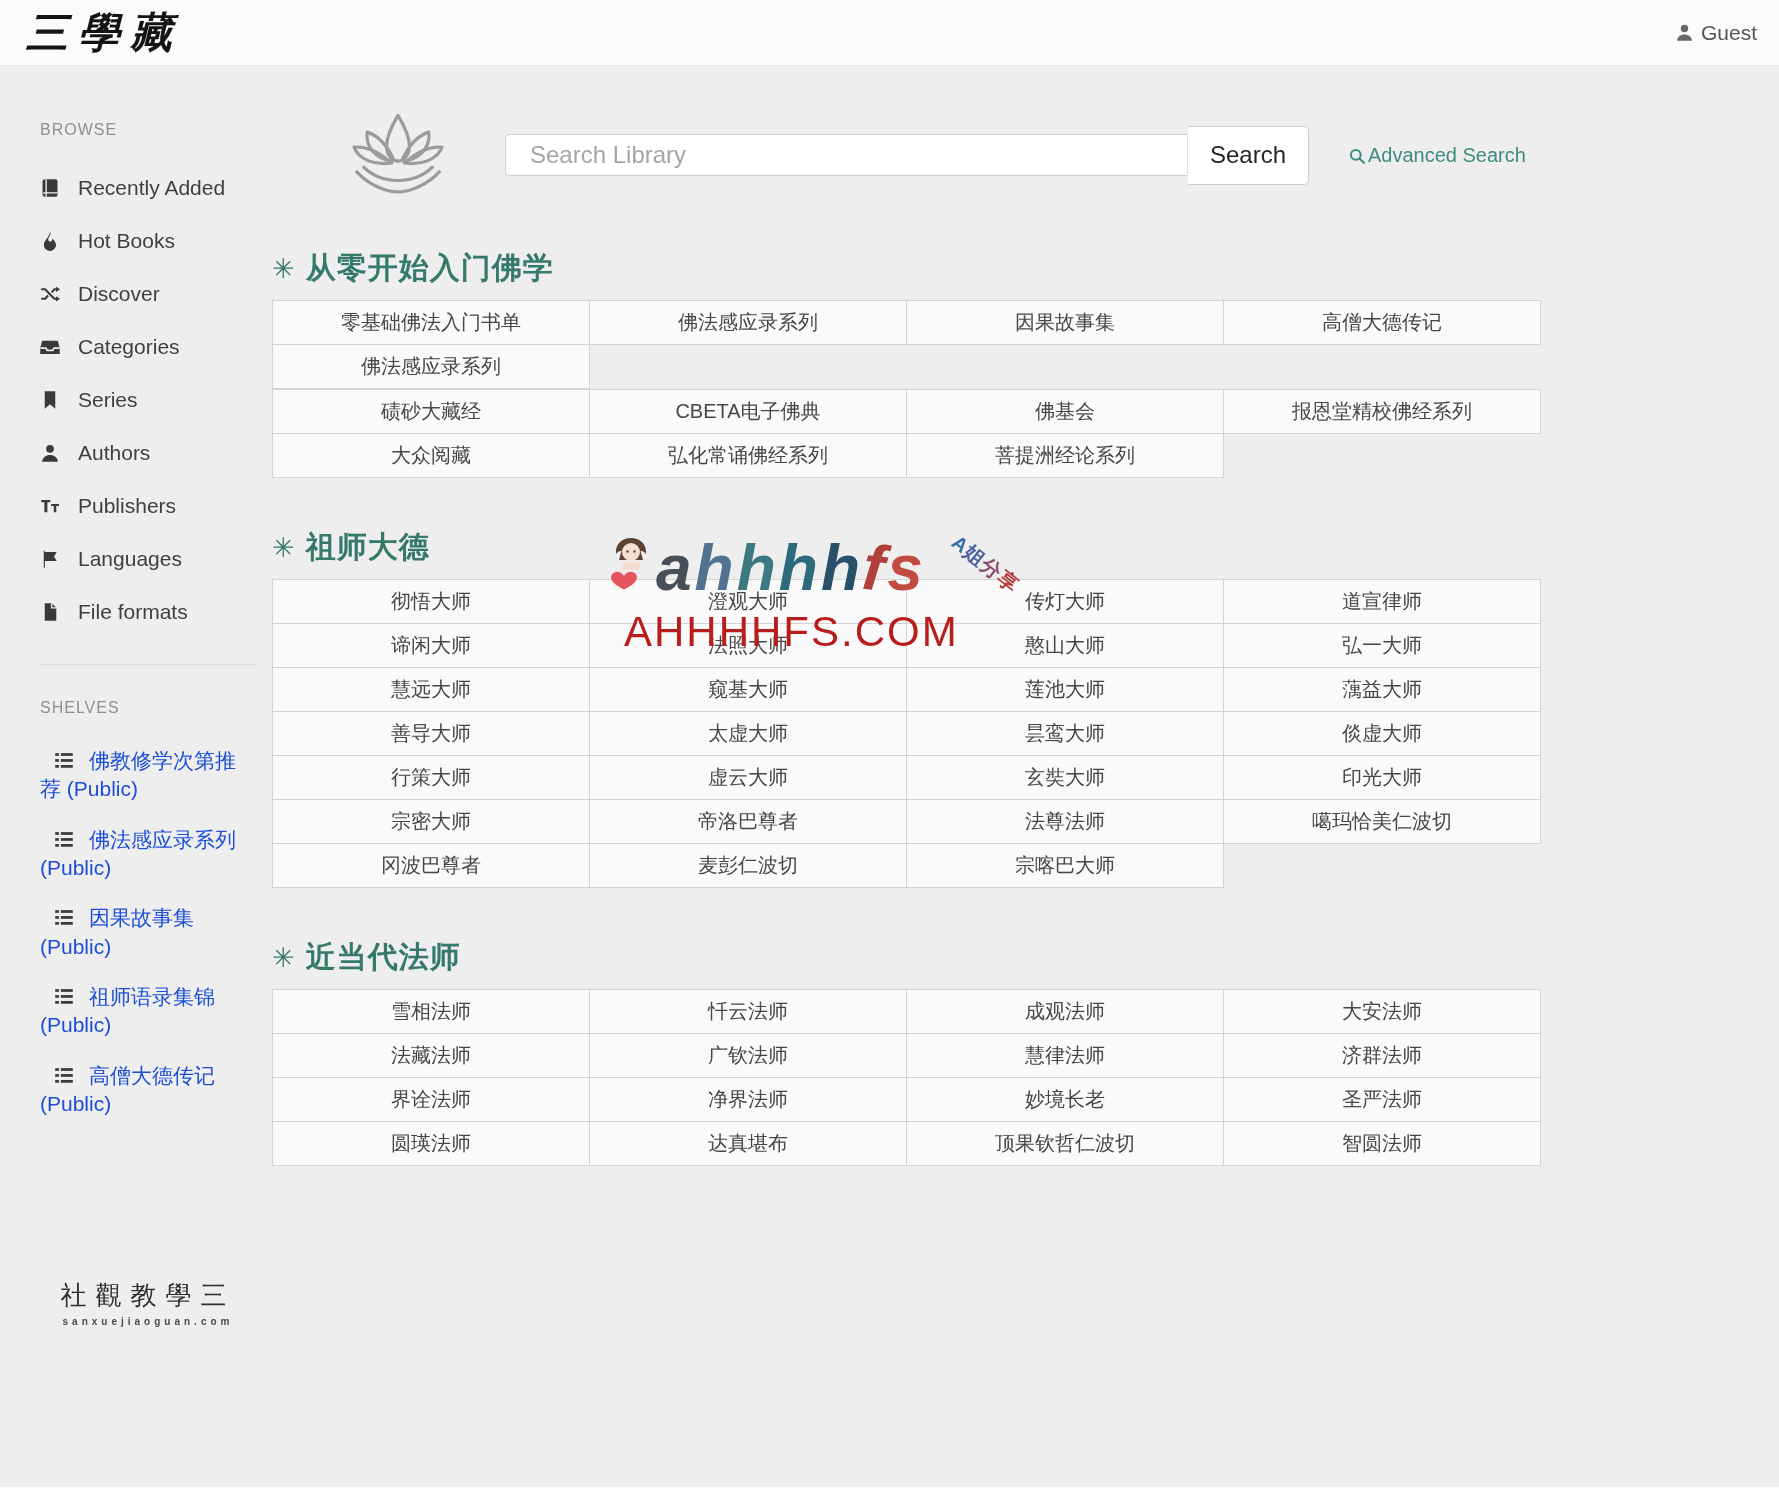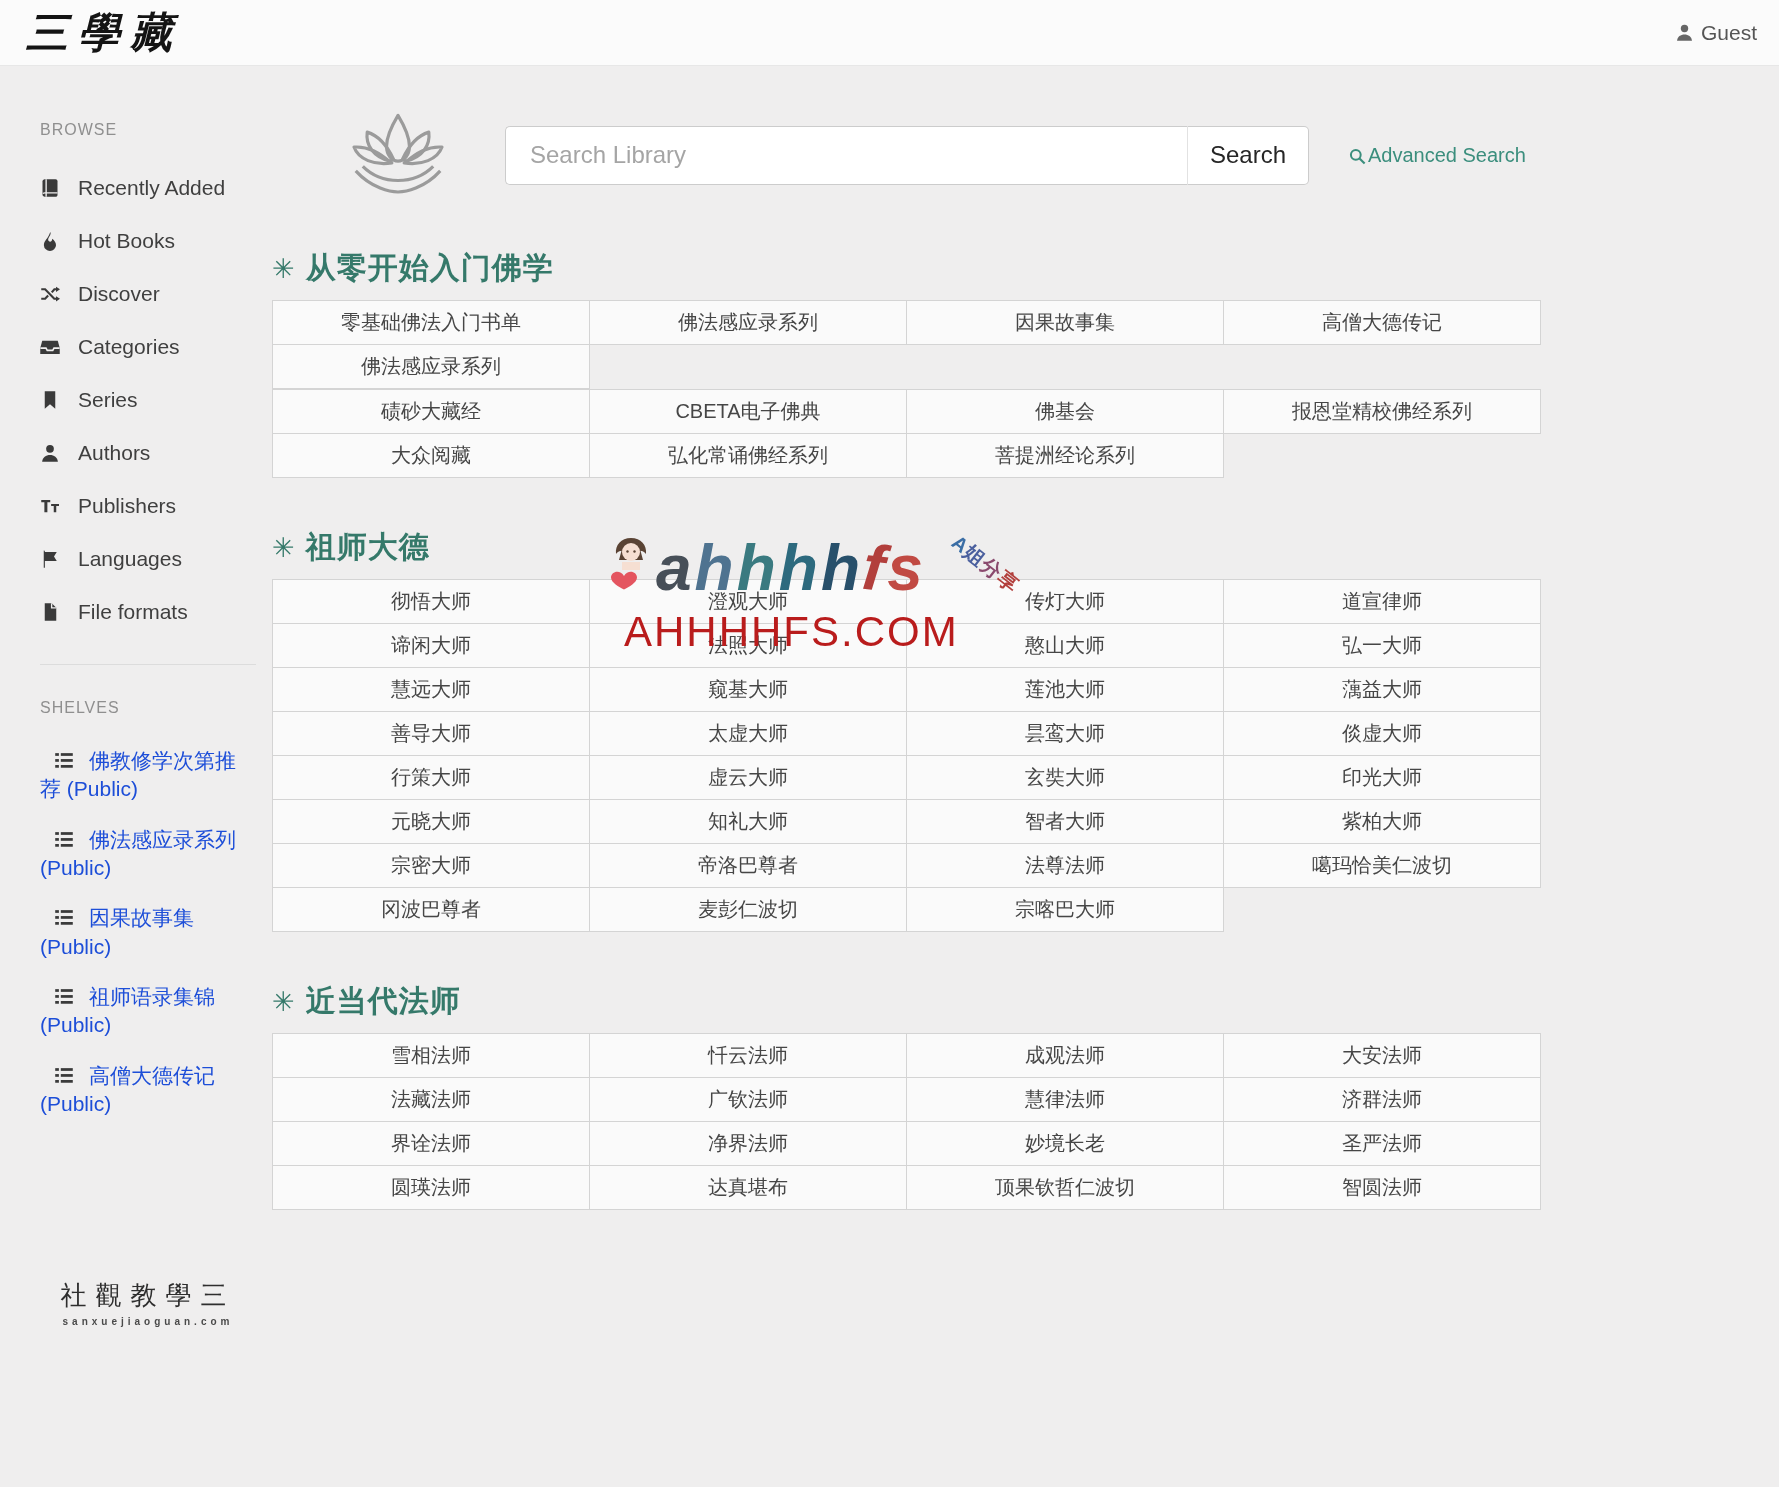--- a/index.html
+++ b/index.html
@@ -51,21 +51,21 @@
     font-size:26px;color:#2e2e2e;letter-spacing:9px;white-space:nowrap;
   }
   .side-footer .domain{
     margin-top:3px;font-size:10px;color:#4a4a4a;letter-spacing:4px;font-weight:bold;
   }
   
   .main{margin:0 0 0 272px;width:1269px;padding-top:45px;}
   .search-row{display:flex;align-items:center;height:88px;}
   .lotus{width:128px;height:88px;margin-left:62px;flex:0 0 128px;color:#9b9b9b;}
   .search-input{
-    margin-left:43px;width:683px;height:59px;box-sizing:border-box;
+    margin-left:43px;width:683px;height:42px;box-sizing:border-box;
     border:1px solid #cccccc;border-right:1px solid #e2e2e2;
     border-radius:5px 0 0 5px;padding:0 24px;font-size:24px;color:#333;
     background:#ffffff;outline:none;font-family:inherit;
   }
   .search-input::placeholder{color:#a5a5a5;}
   .search-btn{
     width:121px;height:59px;box-sizing:border-box;border:1px solid #cccccc;border-left:none;
     border-radius:0 5px 5px 0;background:#ffffff;font-size:24px;color:#262626;
     cursor:pointer;font-family:inherit;
   }
@@ -365,26 +365,20 @@
                 <td><a>昙鸾大师</a></td>
                 <td><a>倓虚大师</a></td>
               </tr>
               <tr>
                 <td><a>行策大师</a></td>
                 <td><a>虚云大师</a></td>
                 <td><a>玄奘大师</a></td>
                 <td><a>印光大师</a></td>
               </tr>
               <tr>
-                <td><a>元晓大师</a></td>
-                <td><a>知礼大师</a></td>
-                <td><a>智者大师</a></td>
-                <td><a>紫柏大师</a></td>
-              </tr>
-              <tr>
                 <td><a>宗密大师</a></td>
                 <td><a>帝洛巴尊者</a></td>
                 <td><a>法尊法师</a></td>
                 <td><a>噶玛恰美仁波切</a></td>
               </tr>
               <tr>
                 <td><a>冈波巴尊者</a></td>
                 <td><a>麦彭仁波切</a></td>
                 <td><a>宗喀巴大师</a></td>
               </tr>

